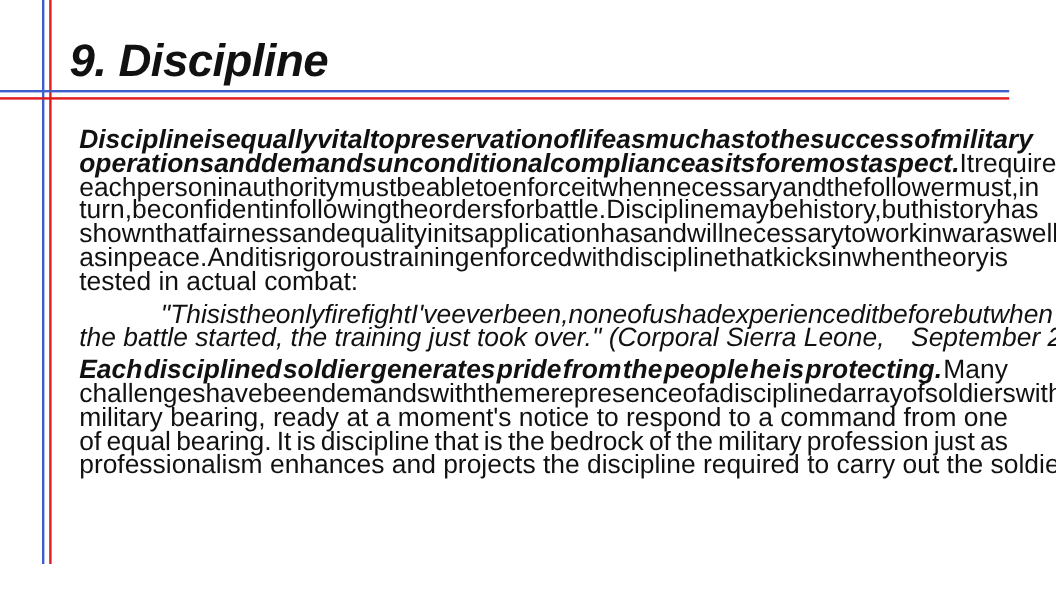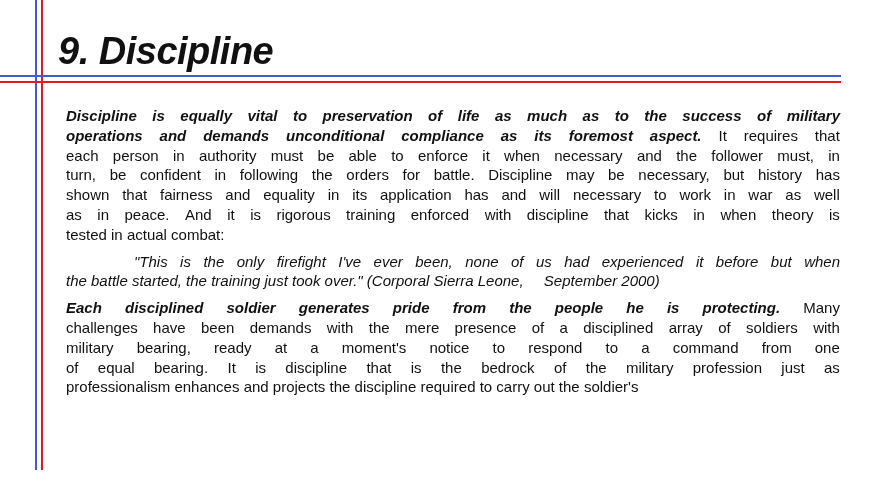--- a/index.html
+++ b/index.html
@@ -2,21 +2,21 @@
 <html><head>
 <meta charset="utf-8">
 <style>
   html, body { margin:0; padding:0; }
   body { width:880px; height:495px; background:#ffffff; position:relative; overflow:hidden; font-family:"Liberation Sans", sans-serif; color:#111; }
   .vline { position:absolute; top:0; width:2px; height:470px; }
   .hline { position:absolute; left:0; height:2px; width:841px; }
   .blue { background:#3f5fcf; }
   .red { background:#e01b1b; }
   .title { position:absolute; left:58px; top:28px; font-size:38px; font-weight:bold; font-style:italic; letter-spacing:-0.5px; color:#111; margin:0; line-height:46px; }
-  .body { position:absolute; left:66px; top:106px; width:774px; font-size:15px; line-height:19.8px; }
+  .body { position:absolute; left:66px; top:106px; width:774px; font-size:22px; line-height:19.8px; }
   .para { margin-bottom:7px; }
   .b { font-weight:bold; font-style:italic; }
   .i { font-style:italic; }
   .jline { display:flex; justify-content:space-between; height:19.8px; white-space:nowrap; }
   .jline.last { justify-content:flex-start; gap:0; }
 </style>
 </head>
 <body>
 
 <div class="vline blue" style="left:35px;"></div>
@@ -85,21 +85,21 @@
         <span>confident</span>
         <span>in</span>
         <span>following</span>
         <span>the</span>
         <span>orders</span>
         <span>for</span>
         <span>battle.</span>
         <span>Discipline</span>
         <span>may</span>
         <span>be</span>
-        <span>necessary,</span>
+        <span>history,</span>
         <span>but</span>
         <span>history</span>
         <span>has</span>
       </div>
       <div class="jline">
         <span>shown</span>
         <span>that</span>
         <span>fairness</span>
         <span>and</span>
         <span>equality</span>

